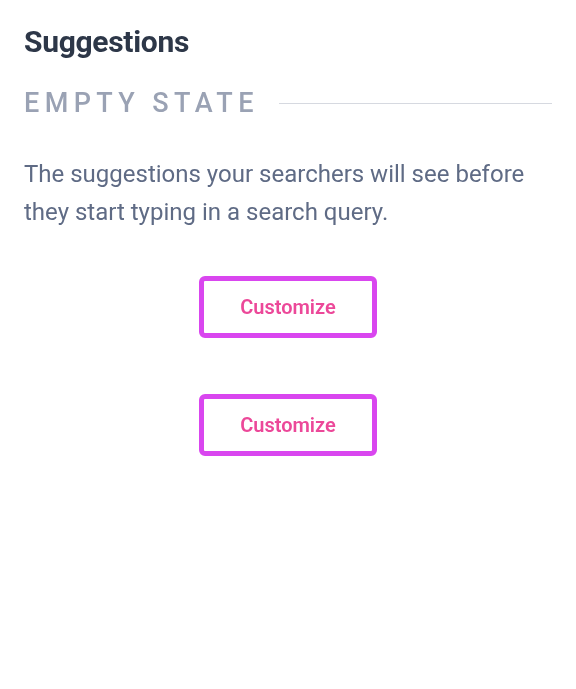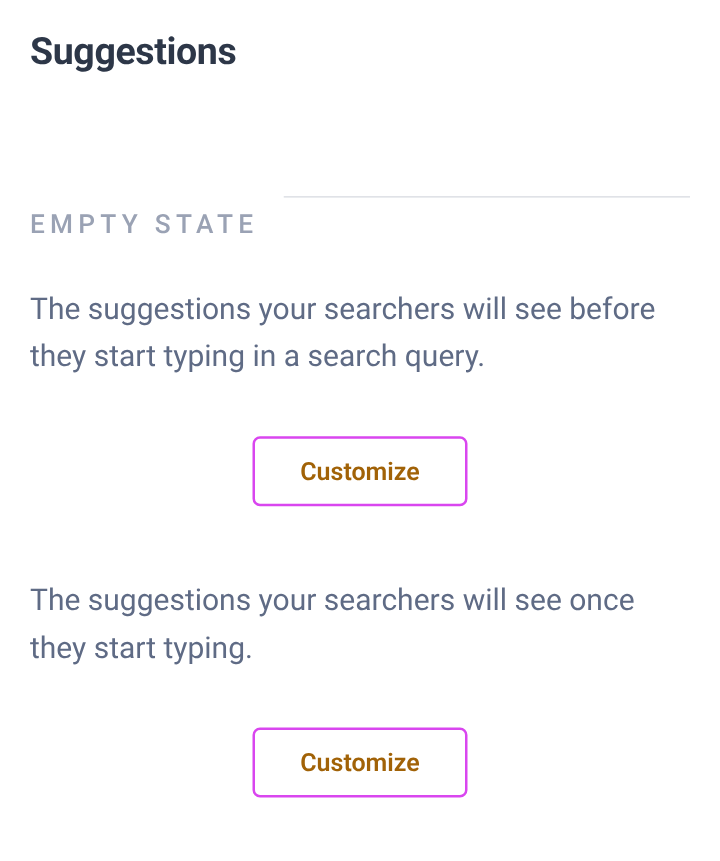--- a/index.html
+++ b/index.html
@@ -11,62 +11,61 @@
       font-family: -apple-system, BlinkMacSystemFont, "Segoe UI", Roboto, Helvetica, Arial, sans-serif;
       background: #ffffff;
       width: 576px;
       height: 689px;
       padding: 24px 24px 24px 24px;
     }
     .page-title {
       font-size: 30px;
       font-weight: 700;
       color: #2d3748;
-      margin-bottom: 64px;
+      margin-bottom: 28px;
       letter-spacing: -0.01em;
     }
     .section {
       margin-bottom: 56px;
     }
     .section-header {
       display: flex;
       align-items: center;
       margin-bottom: 36px;
     }
     .section-label {
-      font-size: 21px;
+      font-size: 27px;
       font-weight: 500;
       color: #9aa2b4;
       letter-spacing: 0.2em;
       text-transform: uppercase;
       white-space: nowrap;
-      margin-top: 45px;
     }
     .section-divider {
       flex: 1;
       height: 1px;
       background: #d6d9e0;
       margin-left: 20px;
     }
     .section-description {
       font-size: 24px;
       line-height: 1.6;
       color: #5f6b85;
       margin-bottom: 44px;
     }
     .button-row {
       display: flex;
       justify-content: center;
     }
     .customize-button {
       font-size: 20px;
       font-weight: 600;
-      color: #a16207;
+      color: #ec4899;
       background: #ffffff;
-      border: 2px solid #d946ef;
+      border: 5px solid #d946ef;
       border-radius: 6px;
       padding: 14px 36px;
       cursor: pointer;
       font-family: inherit;
       text-align: right;
     }
   </style>
 </head>
 <body>
 
@@ -77,17 +76,16 @@
     <span class="section-label">EMPTY STATE</span>
     <span class="section-divider"></span>
   </div>
   <p class="section-description">The suggestions your searchers will see before they start typing in a search query.</p>
   <div class="button-row">
     <button class="customize-button">Customize</button>
   </div>
 </div>
 
 <div class="section">
-  <p class="section-description">The suggestions your searchers will see once they start typing.</p>
   <div class="button-row">
     <button class="customize-button">Customize</button>
   </div>
 </div>
 
 </body></html>

